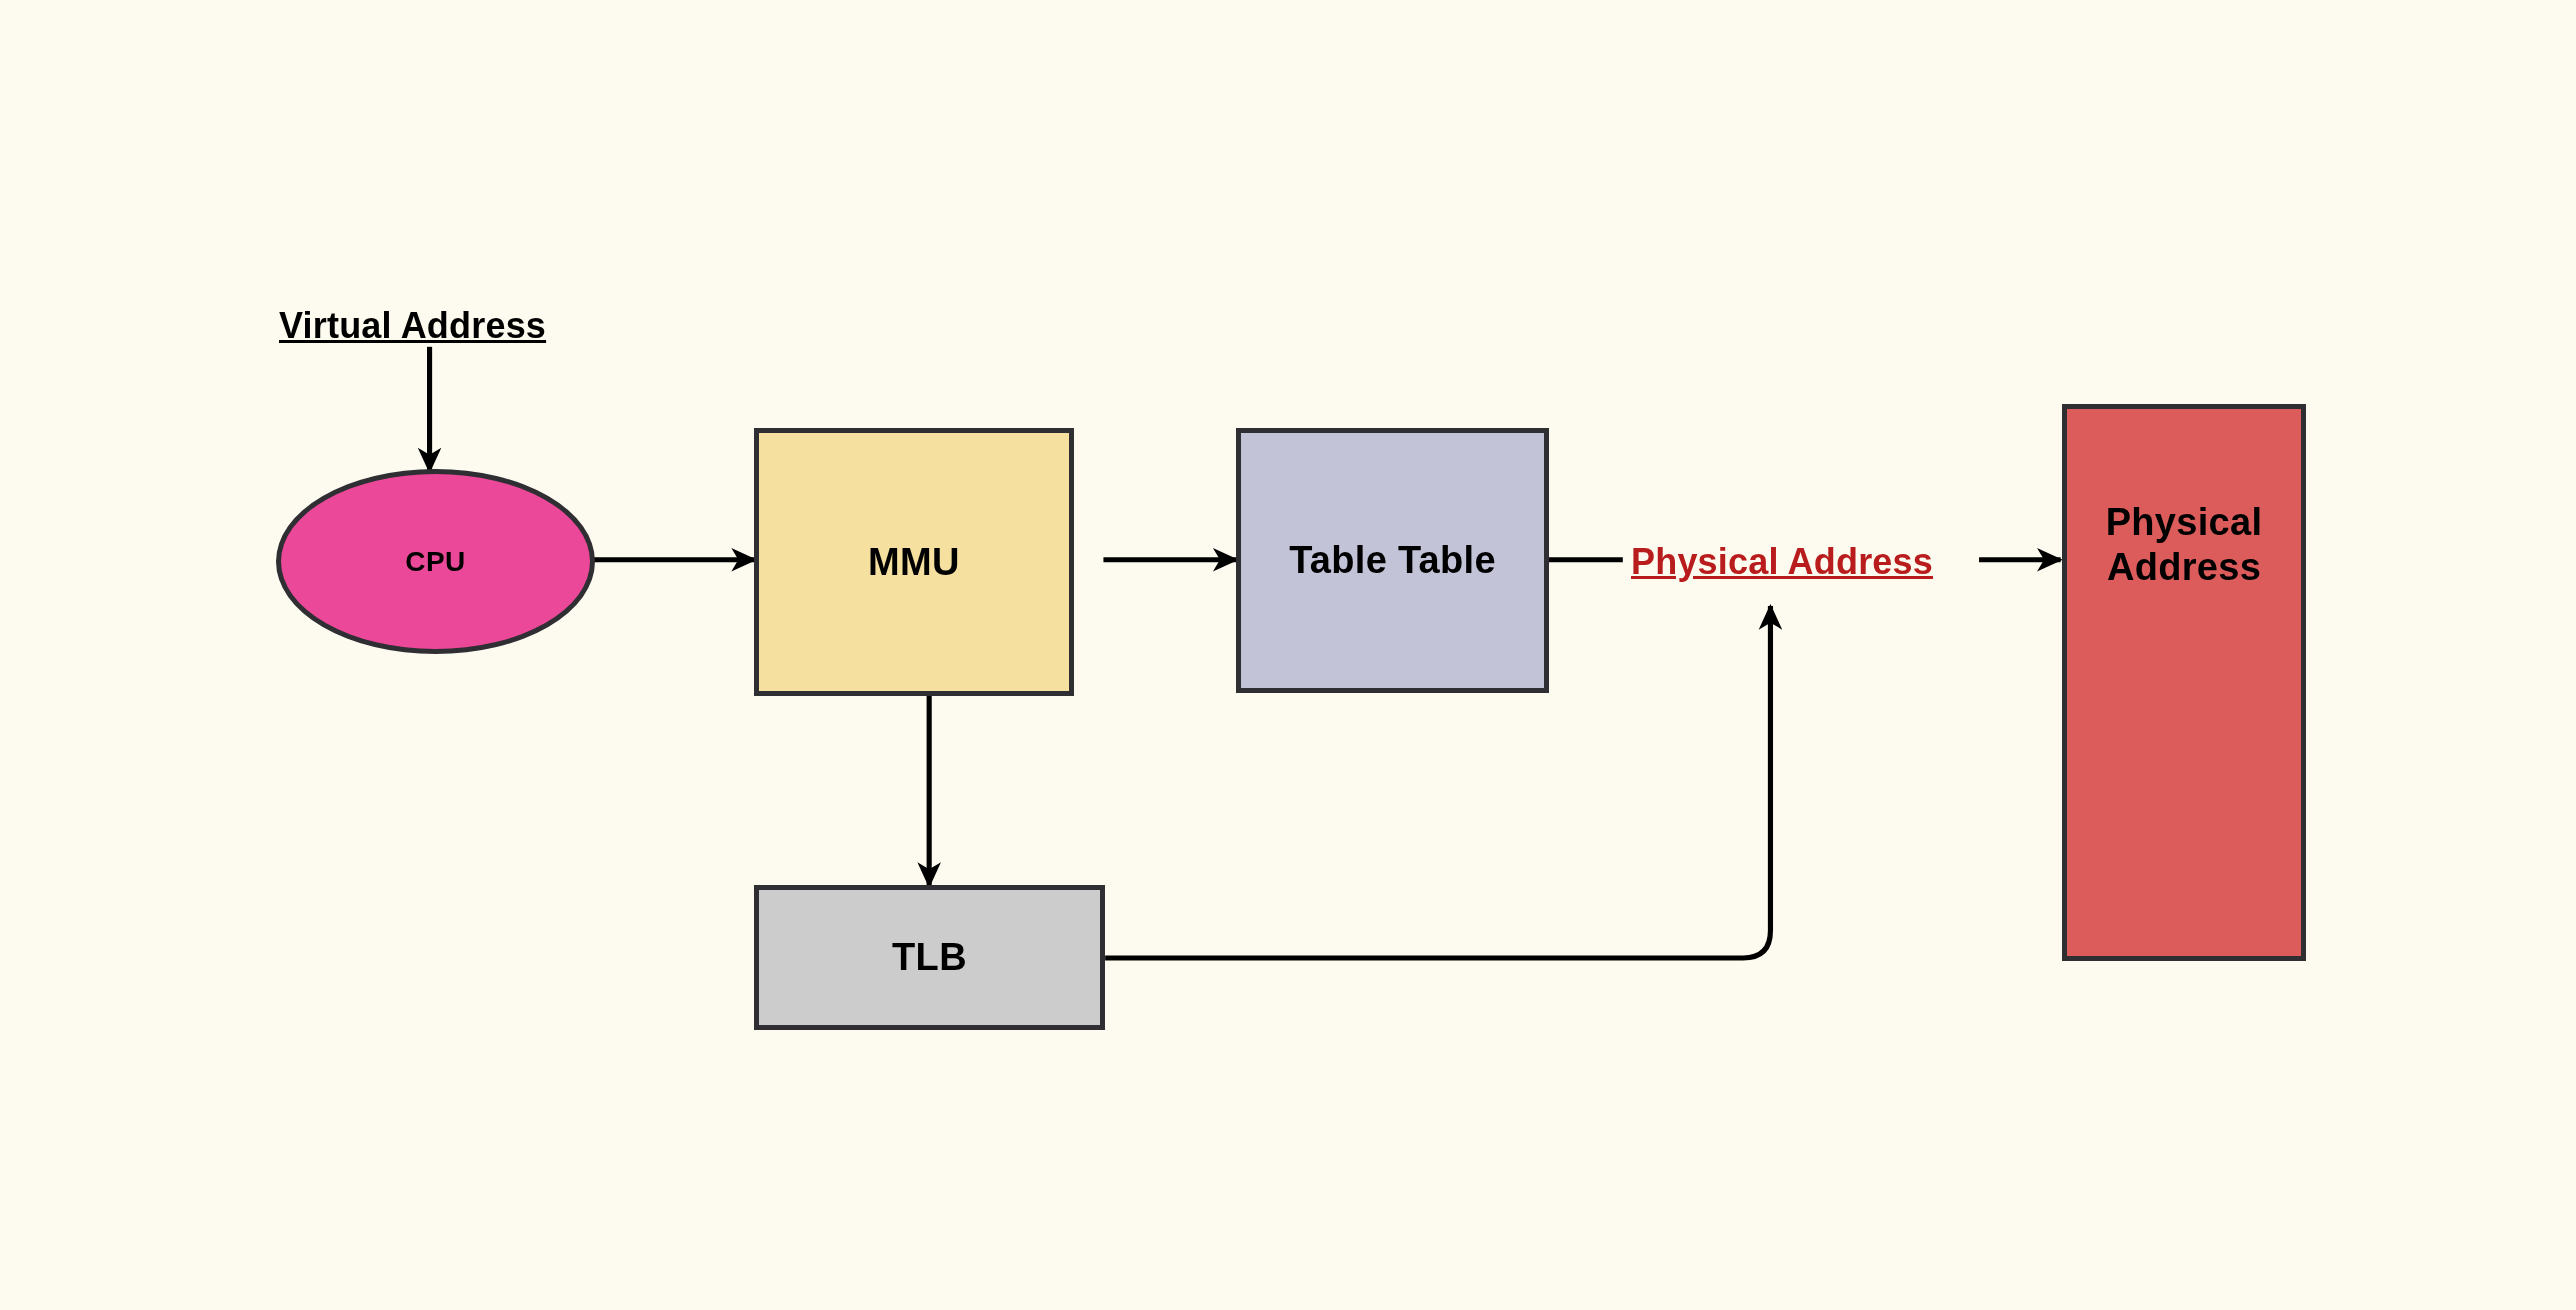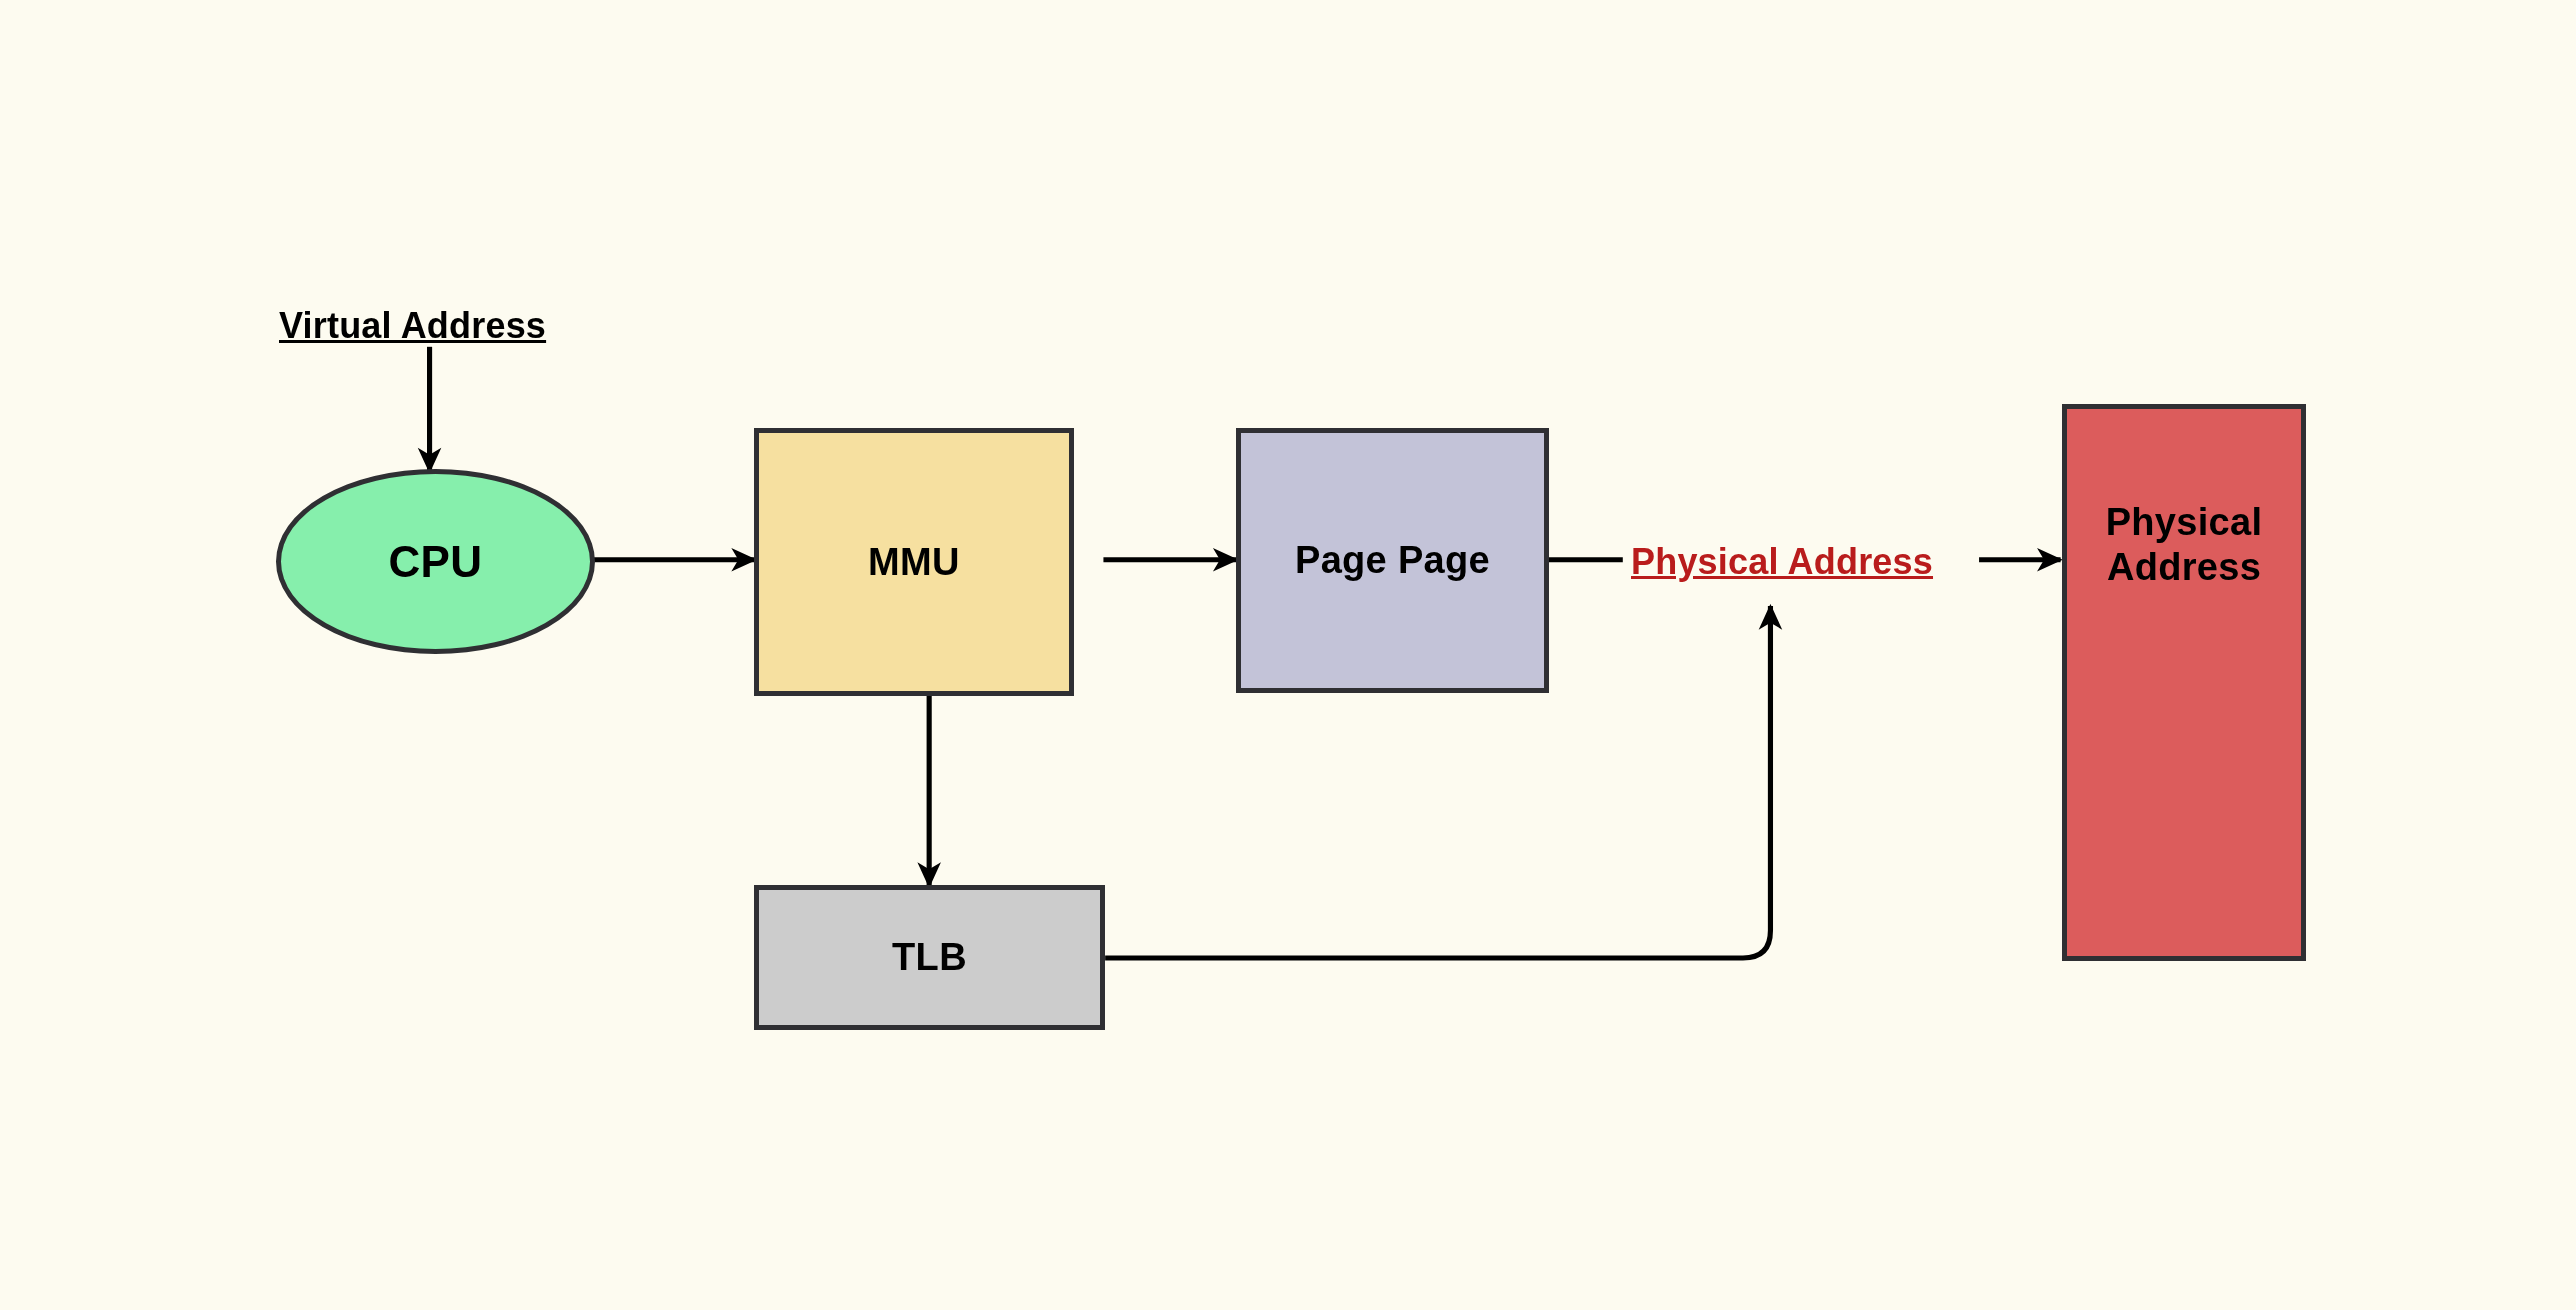--- a/index.html
+++ b/index.html
@@ -42,22 +42,22 @@
   .node-box {
     border: 5.2px solid #2F2F33;
   }
   .node-ellipse {
     border: 5.2px solid #2F2F33;
     border-radius: 50%;
   }
   
   #node-cpu {
     left: 276px;  top: 469px;  width: 319px;  height: 185px;
-    background: #86efac;
-    font-size: 44px;
+    background: #ec4899;
+    font-size: 28px;
     letter-spacing: 0.4px;
   }
   #node-mmu {
     left: 754px;  top: 428px;  width: 320px;  height: 268px;
     background: #F6E0A0;
     font-size: 38px;
     letter-spacing: 0.4px;
   }
   #node-page-table {
     left: 1236px; top: 428px;  width: 313px;  height: 265px;
@@ -131,21 +131,21 @@
 
   <div class="node node-ellipse" id="node-cpu">
     <span class="label-inner">CPU</span>
   </div>
 
   <div class="node node-box" id="node-mmu">
     <span class="label-inner">MMU</span>
   </div>
 
   <div class="node node-box" id="node-page-table">
-    <span class="label-inner">Page Page</span>
+    <span class="label-inner">Table Table</span>
   </div>
 
   <div class="node node-box" id="node-tlb">
     <span class="label-inner">TLB</span>
   </div>
 
   <div class="node node-box" id="node-physical-memory">
     <span>
       <span class="label-inner">Physical</span>
       <span class="label-inner">Address</span>

